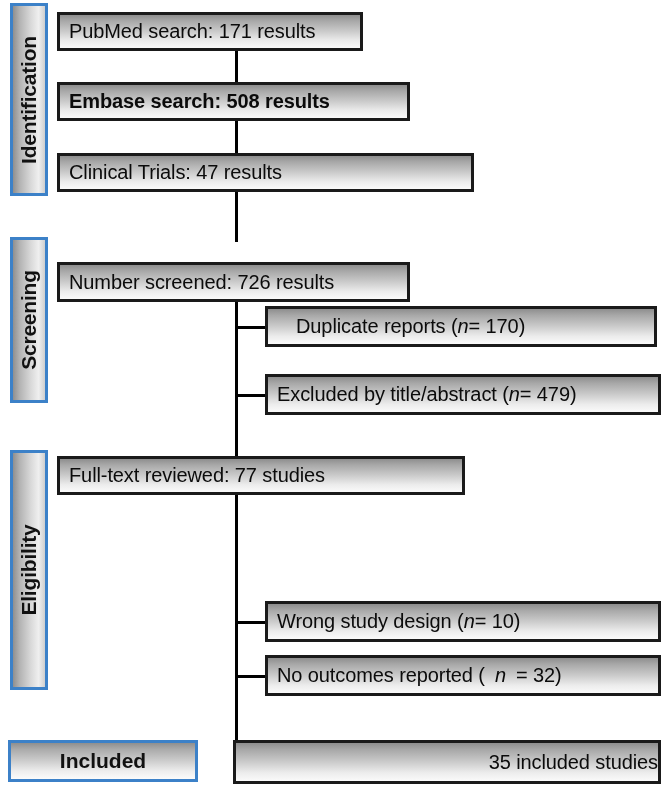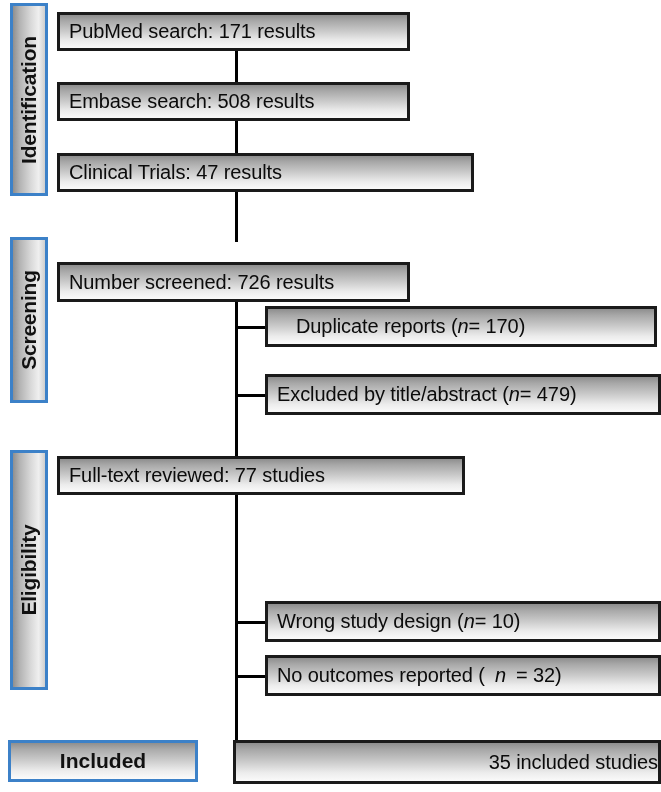--- a/index.html
+++ b/index.html
@@ -125,25 +125,25 @@
   </div>
 
   <div class="stage" style="left:10px; top:450px; width:38px; height:240px;">
     <span class="vtext">Eligibility</span>
   </div>
 
   <div class="stage-h" style="left:8px; top:740px; width:190px; height:42px;">
     <span>Included</span>
   </div>
 
-  <div class="pbox" style="left:57px; top:12px; width:353px; height:39px;">
+  <div class="pbox" style="left:57px; top:12px; width:306px; height:39px;">
     <span>PubMed search: 171 results</span>
   </div>
 
-  <div class="pbox" style="left:57px; top:82px; width:353px; height:39px;">
+  <div class="pbox" style="left:57px; top:82px; width:353px; height:39px;font-weight:bold;">
     <span>Embase search: 508 results</span>
   </div>
 
   <div class="pbox" style="left:57px; top:153px; width:417px; height:39px;">
     <span>Clinical Trials: 47 results</span>
   </div>
 
   <div class="pbox" style="left:57px; top:242px; width:353px; height:40px;margin-top:20px;">
     <span>Number screened: 726 results</span>
   </div>

